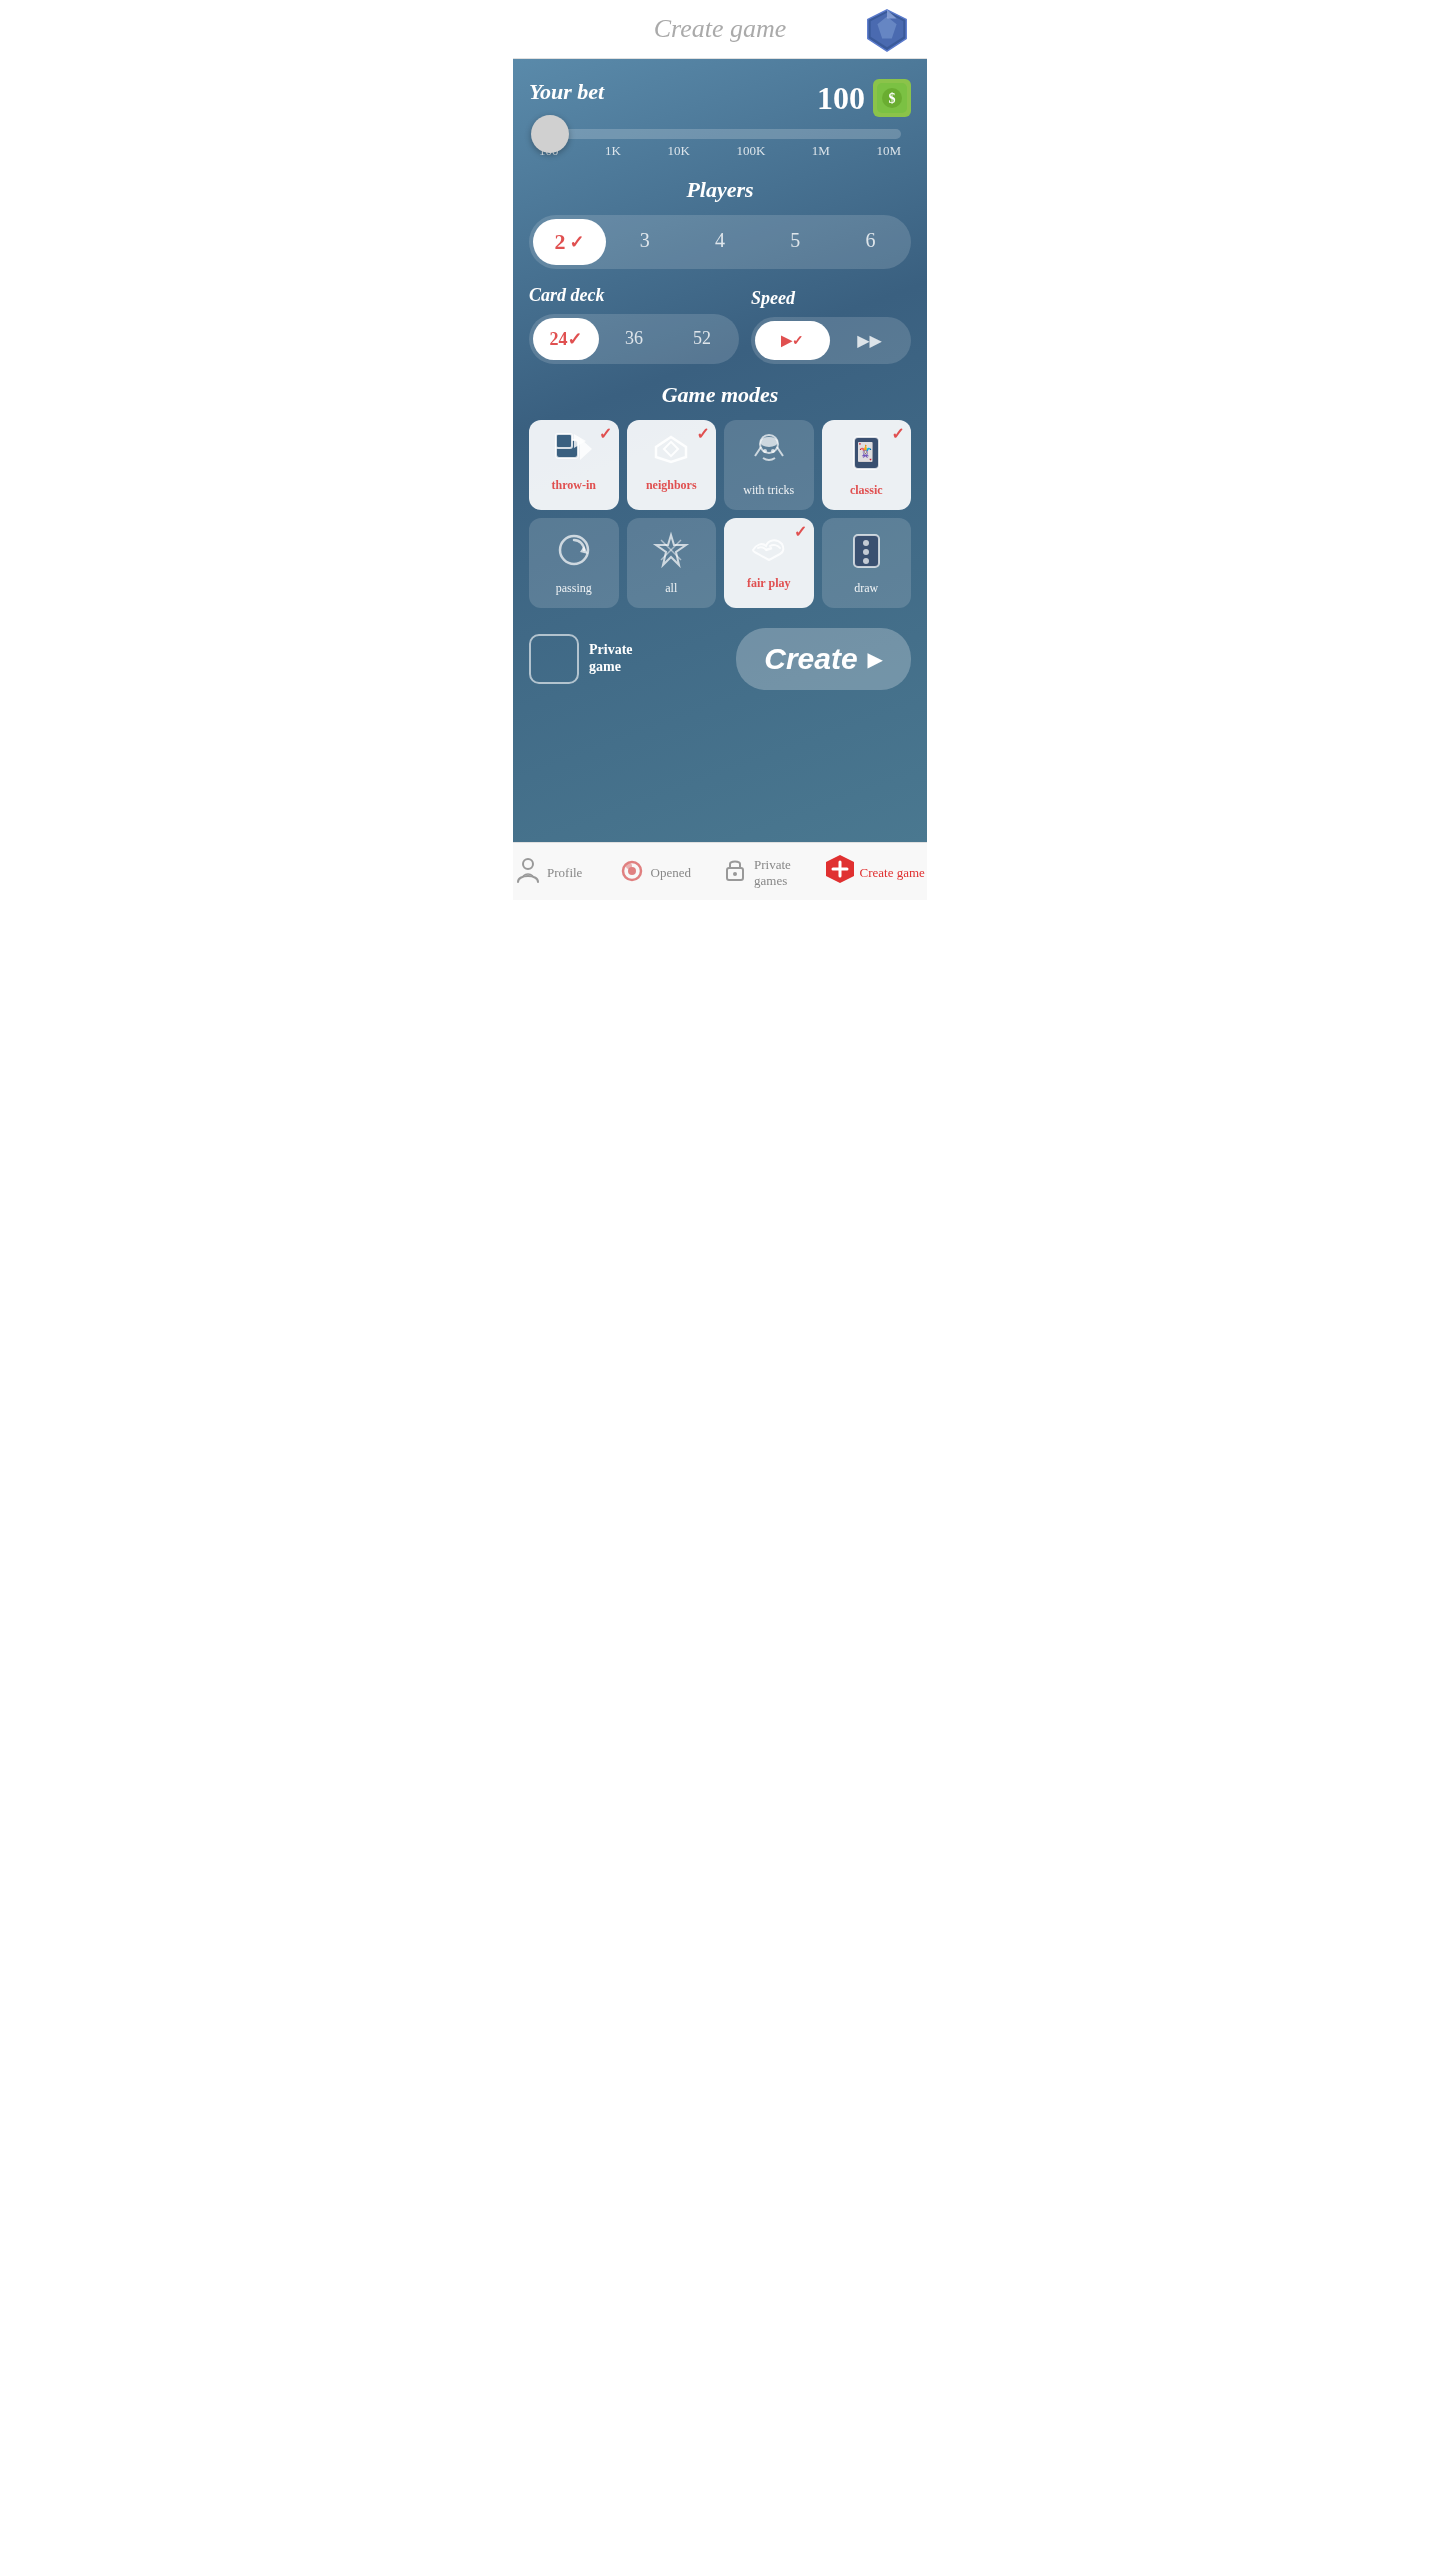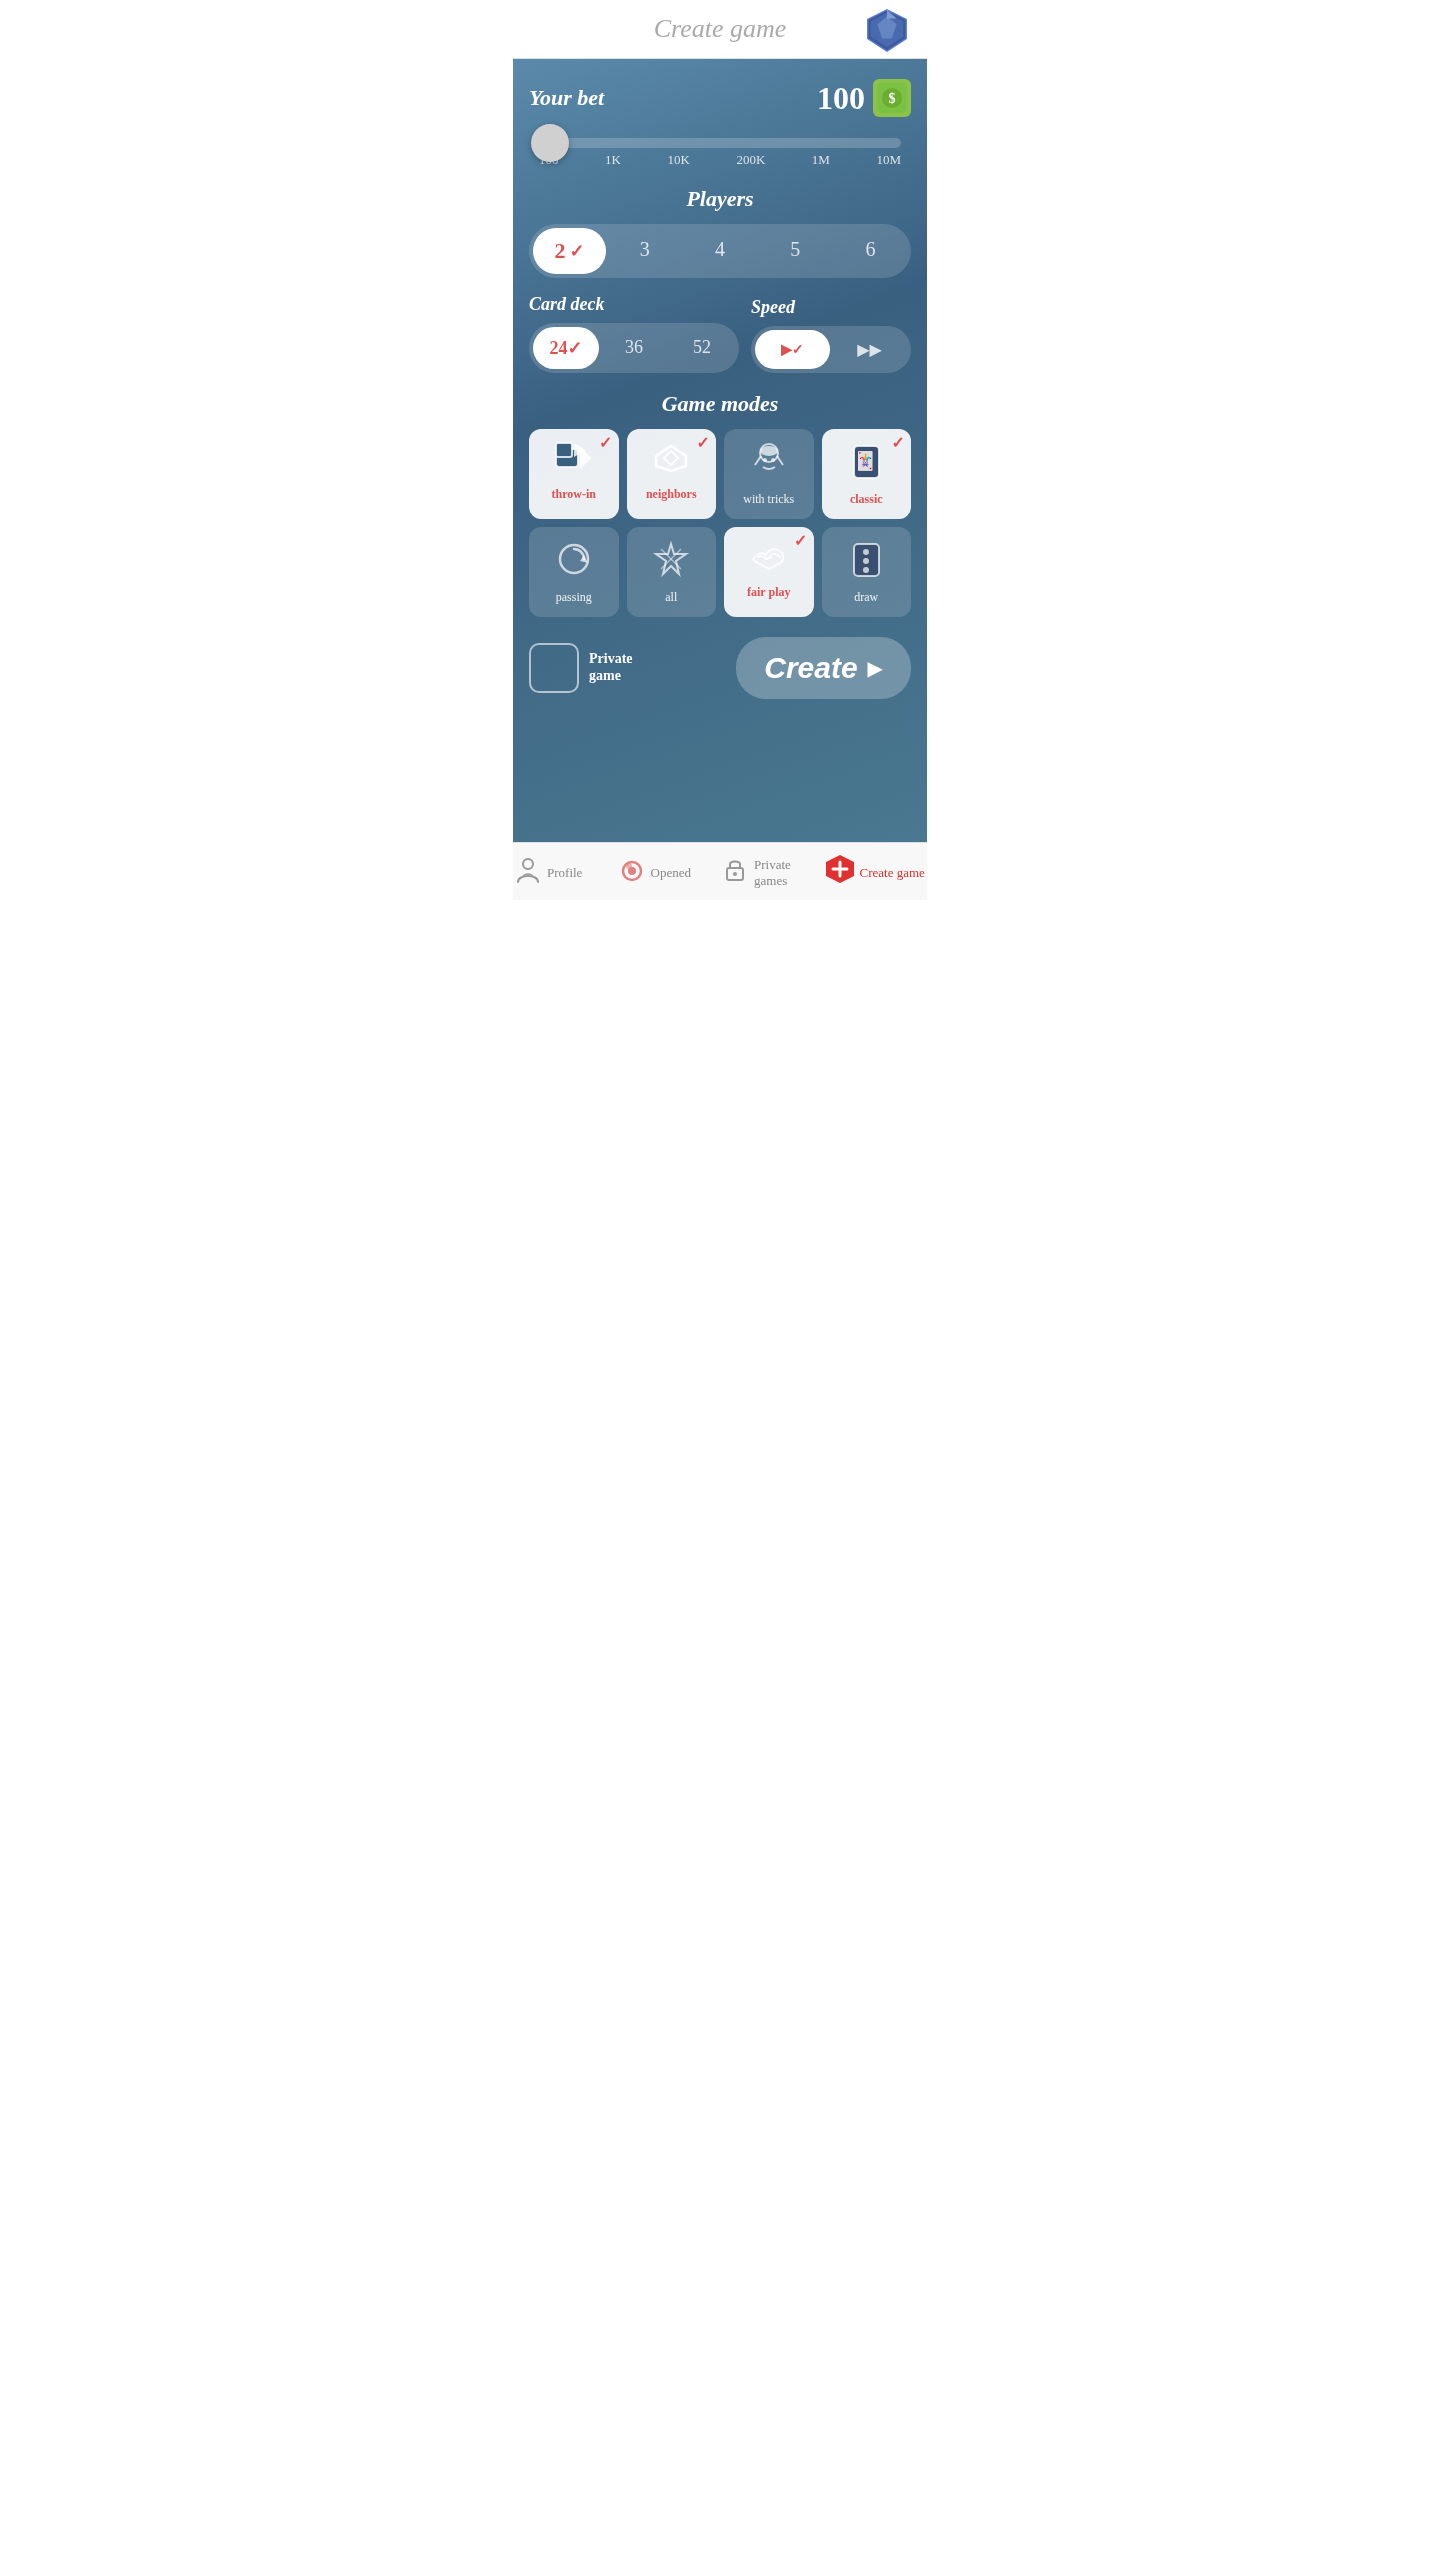--- a/index.html
+++ b/index.html
@@ -44,23 +44,23 @@
       flex: 1;
       background: #4a7090;
       background: linear-gradient(160deg, #5a8aaa 0%, #3a6080 40%, #4a7890 100%);
       padding: 20px 16px;
       overflow-y: auto;
     }
 
     
     .bet-row {
       display: flex;
-      align-items: center;
+      align-items: flex-start;
       justify-content: space-between;
-      margin-bottom: 21px;
+      margin-bottom: 12px;
     }
     .bet-label {
       color: #fff;
       font-size: 22px;
       font-style: italic;
       font-weight: bold;
     }
     .bet-value-row {
       display: flex;
       align-items: center;
@@ -387,21 +387,21 @@
 
   <div class="slider-container">
     <div class="slider-track">
       <div class="slider-fill"></div>
       <div class="slider-thumb"></div>
     </div>
     <div class="slider-labels">
       <span class="slider-label">100</span>
       <span class="slider-label">1K</span>
       <span class="slider-label">10K</span>
-      <span class="slider-label">200K</span>
+      <span class="slider-label">100K</span>
       <span class="slider-label">1M</span>
       <span class="slider-label">10M</span>
     </div>
   </div>
 
   <div class="section-title">Players</div>
   <div class="pill-row">
     <div class="pill-item active">
       <span style="color:#e05050;font-weight:bold;font-size:22px;">2</span>
       <span class="check-red">✓</span>

